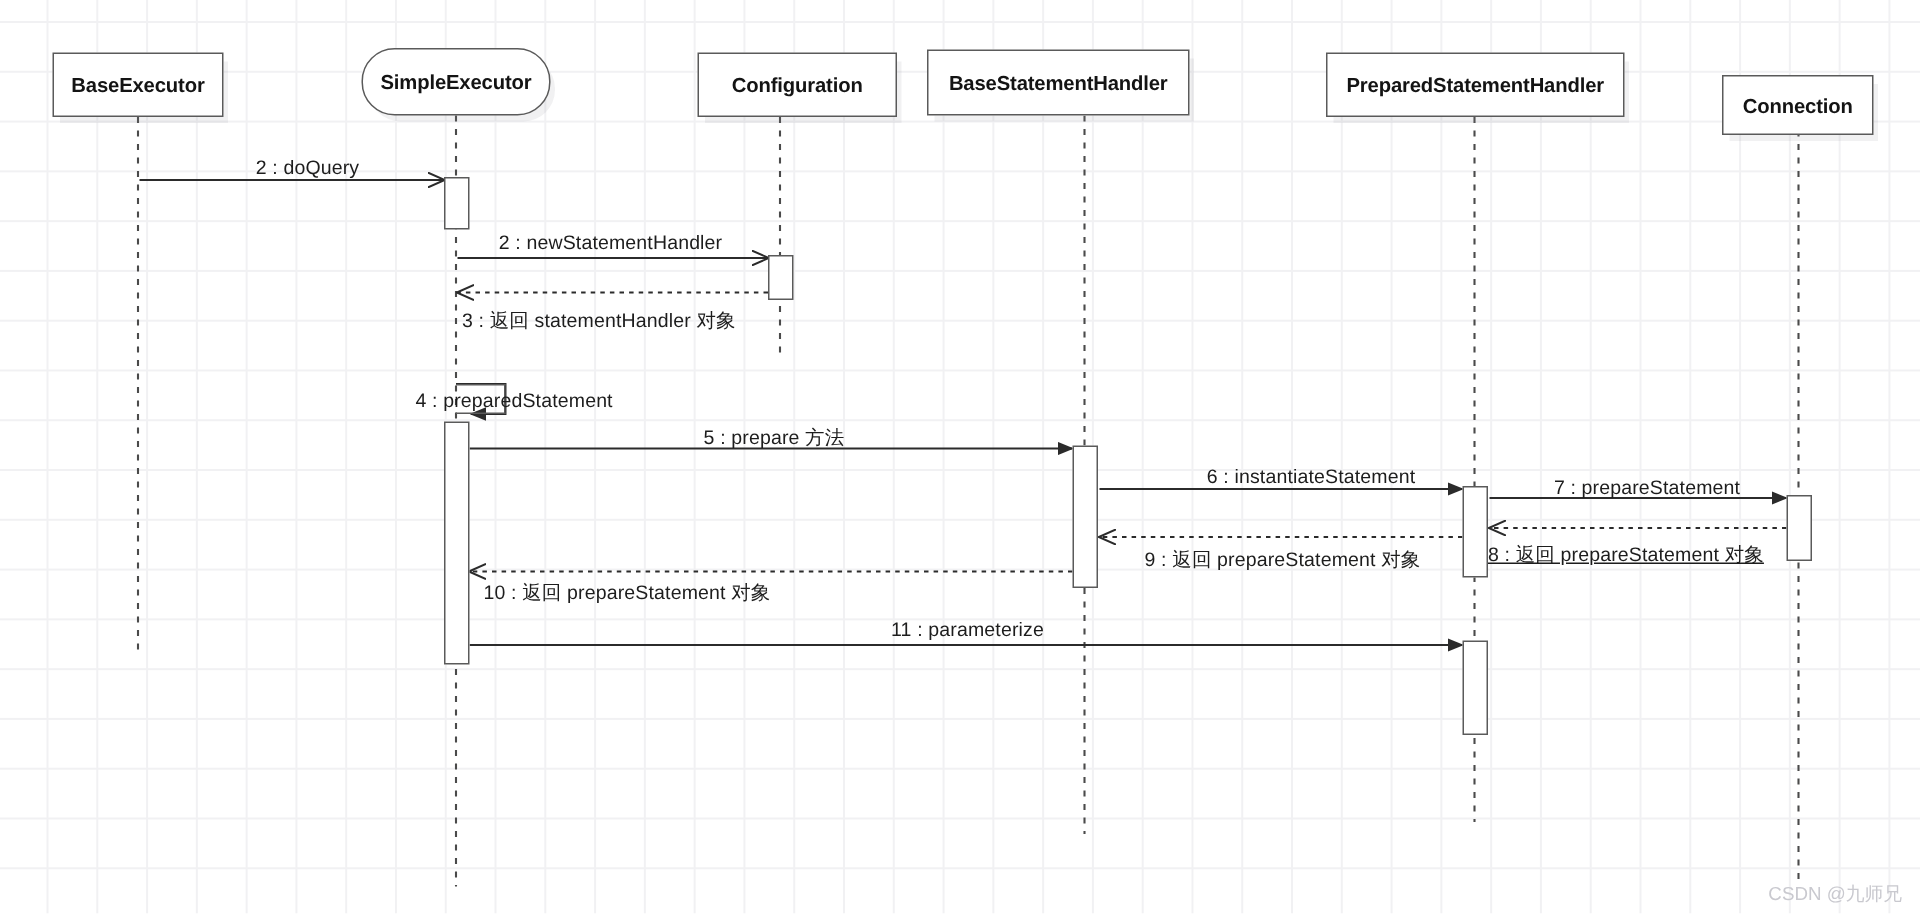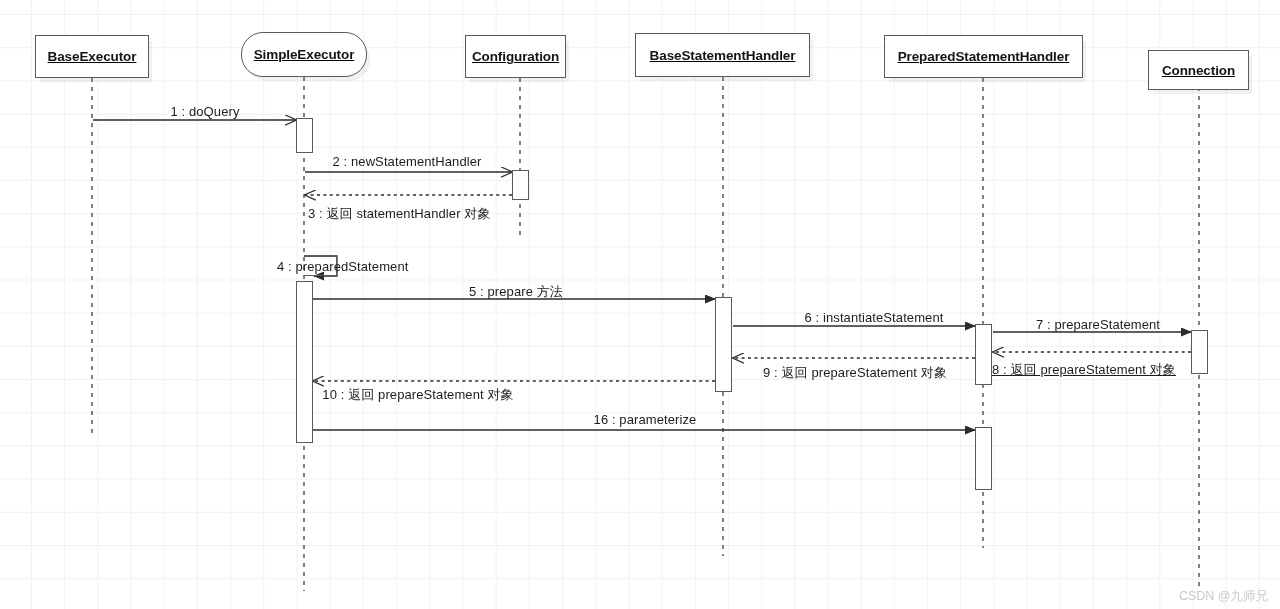--- a/index.html
+++ b/index.html
@@ -30,21 +30,20 @@
   }
   .participant {
     position: absolute;
     box-sizing: border-box;
     background: #ffffff;
     border: 1.3px solid #5a5a5a;
     box-shadow: 4px 5px 0 -1px rgba(150,150,155,0.13);
     display: flex;
     align-items: center;
     justify-content: center;
-    text-decoration: underline;
   }
   .participant .pname {
     font-weight: bold;
     font-size: 13.5px;
     color: #141414;
     white-space: nowrap;
     letter-spacing: -0.1px;
   }
   .activation {
     position: absolute;
@@ -111,51 +110,51 @@
       </g>
   </svg>
 
   <div id="participants-layer">
       <div class="participant" style="left: 35px; top: 35px; width: 114px; height: 43px;">
         <span class="pname">BaseExecutor</span>
       </div>
       <div class="participant" style="left: 241px; top: 32px; width: 126px; height: 45px; border-radius: 22px;">
         <span class="pname">SimpleExecutor</span>
       </div>
-      <div class="participant" style="left: 465px; top: 35px; width: 101px; height: 43px;">
+      <div class="participant" style="left: 465px; top: 35px; width: 133px; height: 43px;">
         <span class="pname">Configuration</span>
       </div>
-      <div class="participant" style="left: 635px; top: 33px; width: 175px; height: 44px;">
+      <div class="participant" style="left: 618px; top: 33px; width: 175px; height: 44px;">
         <span class="pname">BaseStatementHandler</span>
       </div>
       <div class="participant" style="left: 884px; top: 35px; width: 199px; height: 43px; align-items: center;">
         <span class="pname">PreparedStatementHandler</span>
       </div>
       <div class="participant" style="left: 1148px; top: 38px; width: 101px; height: 40px; margin-top: 12px;">
         <span class="pname">Connection</span>
       </div>
     </div>
   <div id="activations-layer">
       <div class="activation" style="left: 296px; top: 118px; width: 17px; height: 35px;"></div>
       <div class="activation" style="left: 512px; top: 170px; width: 17px; height: 30px;"></div>
       <div class="activation" style="left: 296px; top: 281px; width: 17px; height: 162px;"></div>
       <div class="activation" style="left: 715px; top: 297px; width: 17px; height: 95px;"></div>
       <div class="activation" style="left: 975px; top: 324px; width: 17px; height: 61px;"></div>
       <div class="activation" style="left: 975px; top: 427px; width: 17px; height: 63px;"></div>
       <div class="activation" style="left: 1191px; top: 330px; width: 17px; height: 44px;"></div>
       <div class="activation" style="left: 304px; top: 256px; width: 33px; height: 20px; background: transparent; border-left: none;"></div>
     </div>
   <div id="labels-layer">
-      <div class="msglabel ctr" style="left: 205px; top: 104px;">1 :   doQuery</div>
+      <div class="msglabel ctr" style="left: 205px; top: 104px;">2 :   doQuery</div>
       <div class="msglabel ctr" style="left: 407px; top: 154px; text-align: center;">2 : newStatementHandler</div>
       <div class="msglabel" style="left: 308px; top: 205px;">3 : 返回 statementHandler 对象</div>
       <div class="msglabel" style="left: 277px; top: 259px;">4 : preparedStatement</div>
       <div class="msglabel ctr" style="left: 516px; top: 283px;">5 : prepare 方法</div>
       <div class="msglabel ctr" style="left: 855px; top: 310px; margin-left: 19px;">6 : instantiateStatement</div>
       <div class="msglabel ctr" style="left: 1098px; top: 317px;">7 : prepareStatement</div>
       <div class="msglabel" style="left: 992px; top: 361px; text-decoration: underline;">8 : 返回 prepareStatement 对象</div>
       <div class="msglabel ctr" style="left: 855px; top: 364px; text-align: right;">9 : 返回 prepareStatement 对象</div>
       <div class="msglabel ctr" style="left: 418px; top: 386px;">10 : 返回 prepareStatement 对象</div>
-      <div class="msglabel ctr" style="left: 645px; top: 412px;">16 : parameterize</div>
+      <div class="msglabel ctr" style="left: 645px; top: 412px;">11 : parameterize</div>
     </div>
 
   <div class="watermark">CSDN @九师兄</div>
 </div>
 
 </body></html>

